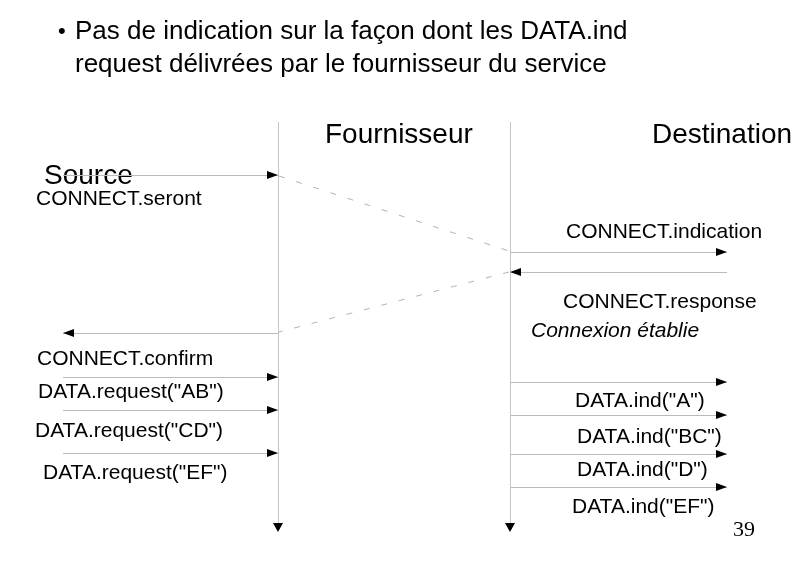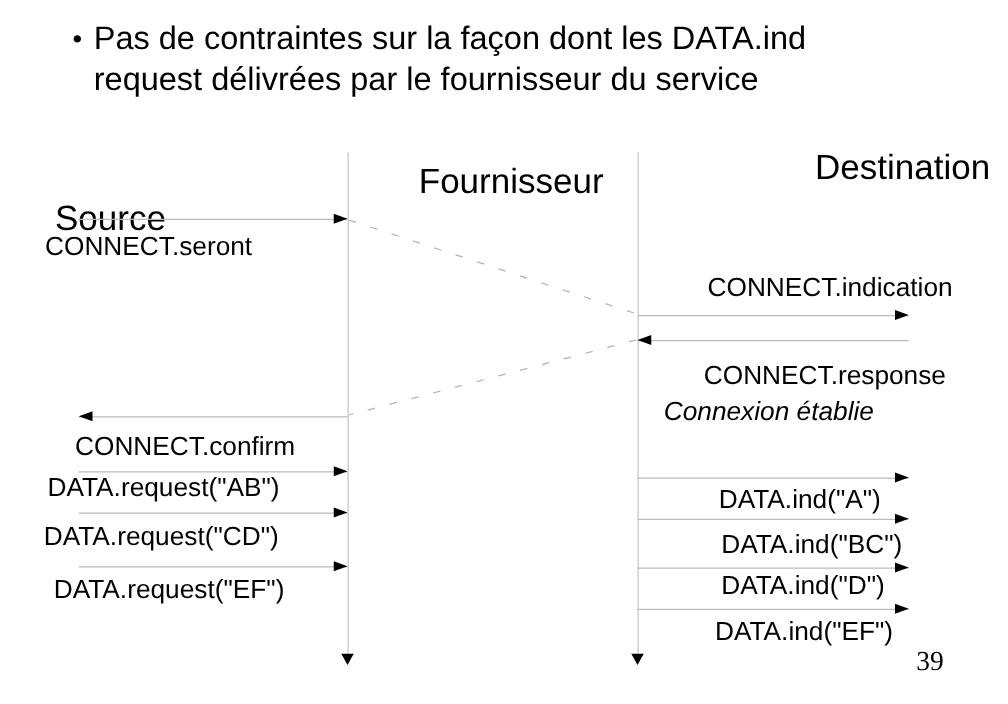--- a/index.html
+++ b/index.html
@@ -109,25 +109,25 @@
     pointer-events: none;
   }
 </style>
 </head>
 <body>
 
 <div class="slide">
 
   <div class="title">
     <span class="bullet">•</span>
-    <span class="title-text"><span>Pas de contraintes sur la façon dont les DATA.ind</span><br><span>request délivrées par le fournisseur du service</span></span>
+    <span class="title-text"><span>Pas de indication sur la façon dont les DATA.ind</span><br><span>request délivrées par le fournisseur du service</span></span>
   </div>
 
   <div class="col-header" style="left:44px;margin-top:41px;">Source</div>
-  <div class="col-header" style="left:335px;margin-top:11px;">Fournisseur</div>
+  <div class="col-header" style="left:325px;">Fournisseur</div>
   <div class="col-header" style="left:652px;">Destination</div>
 
   <div class="lifeline" style="left:278px;">
     <div class="down-head"></div>
   </div>
   <div class="lifeline" style="left:510px;">
     <div class="down-head"></div>
   </div>
 
   <svg class="dash-overlay" width="806" height="563" viewBox="0 0 806 563">
@@ -167,21 +167,21 @@
       <i class="head"></i>
     </div>
   <div class="msg-arrow right" style="left:510px;top:487px;width:217px;">
       <i class="head"></i>
     </div>
 
   <div class="msg-label" style="left:36px;top:187px;">CONNECT.seront</div>
   <div class="msg-label" style="left:563px;top:290px;">CONNECT.response</div>
   <div class="msg-label" style="left:566px;top:220px;">CONNECT.indication</div>
   <div class="msg-note" style="left:531px;top:319px;">Connexion établie</div>
-  <div class="msg-label" style="left:37px;top:347px;margin-left:23px;">CONNECT.confirm</div>
+  <div class="msg-label" style="left:37px;top:347px;">CONNECT.confirm</div>
   <div class="msg-label" style="left:38px;top:380px;">DATA.request("AB")</div>
   <div class="msg-label" style="left:35px;top:419px;">DATA.request("CD")</div>
   <div class="msg-label" style="left:43px;top:461px;">DATA.request("EF")</div>
   <div class="msg-label" style="left:575px;top:389px;">DATA.ind("A")</div>
   <div class="msg-label" style="left:577px;top:425px;">DATA.ind("BC")</div>
   <div class="msg-label" style="left:577px;top:458px;">DATA.ind("D")</div>
   <div class="msg-label" style="left:572px;top:495px;">DATA.ind("EF")</div>
 
   <div class="page-number">39</div>
 

